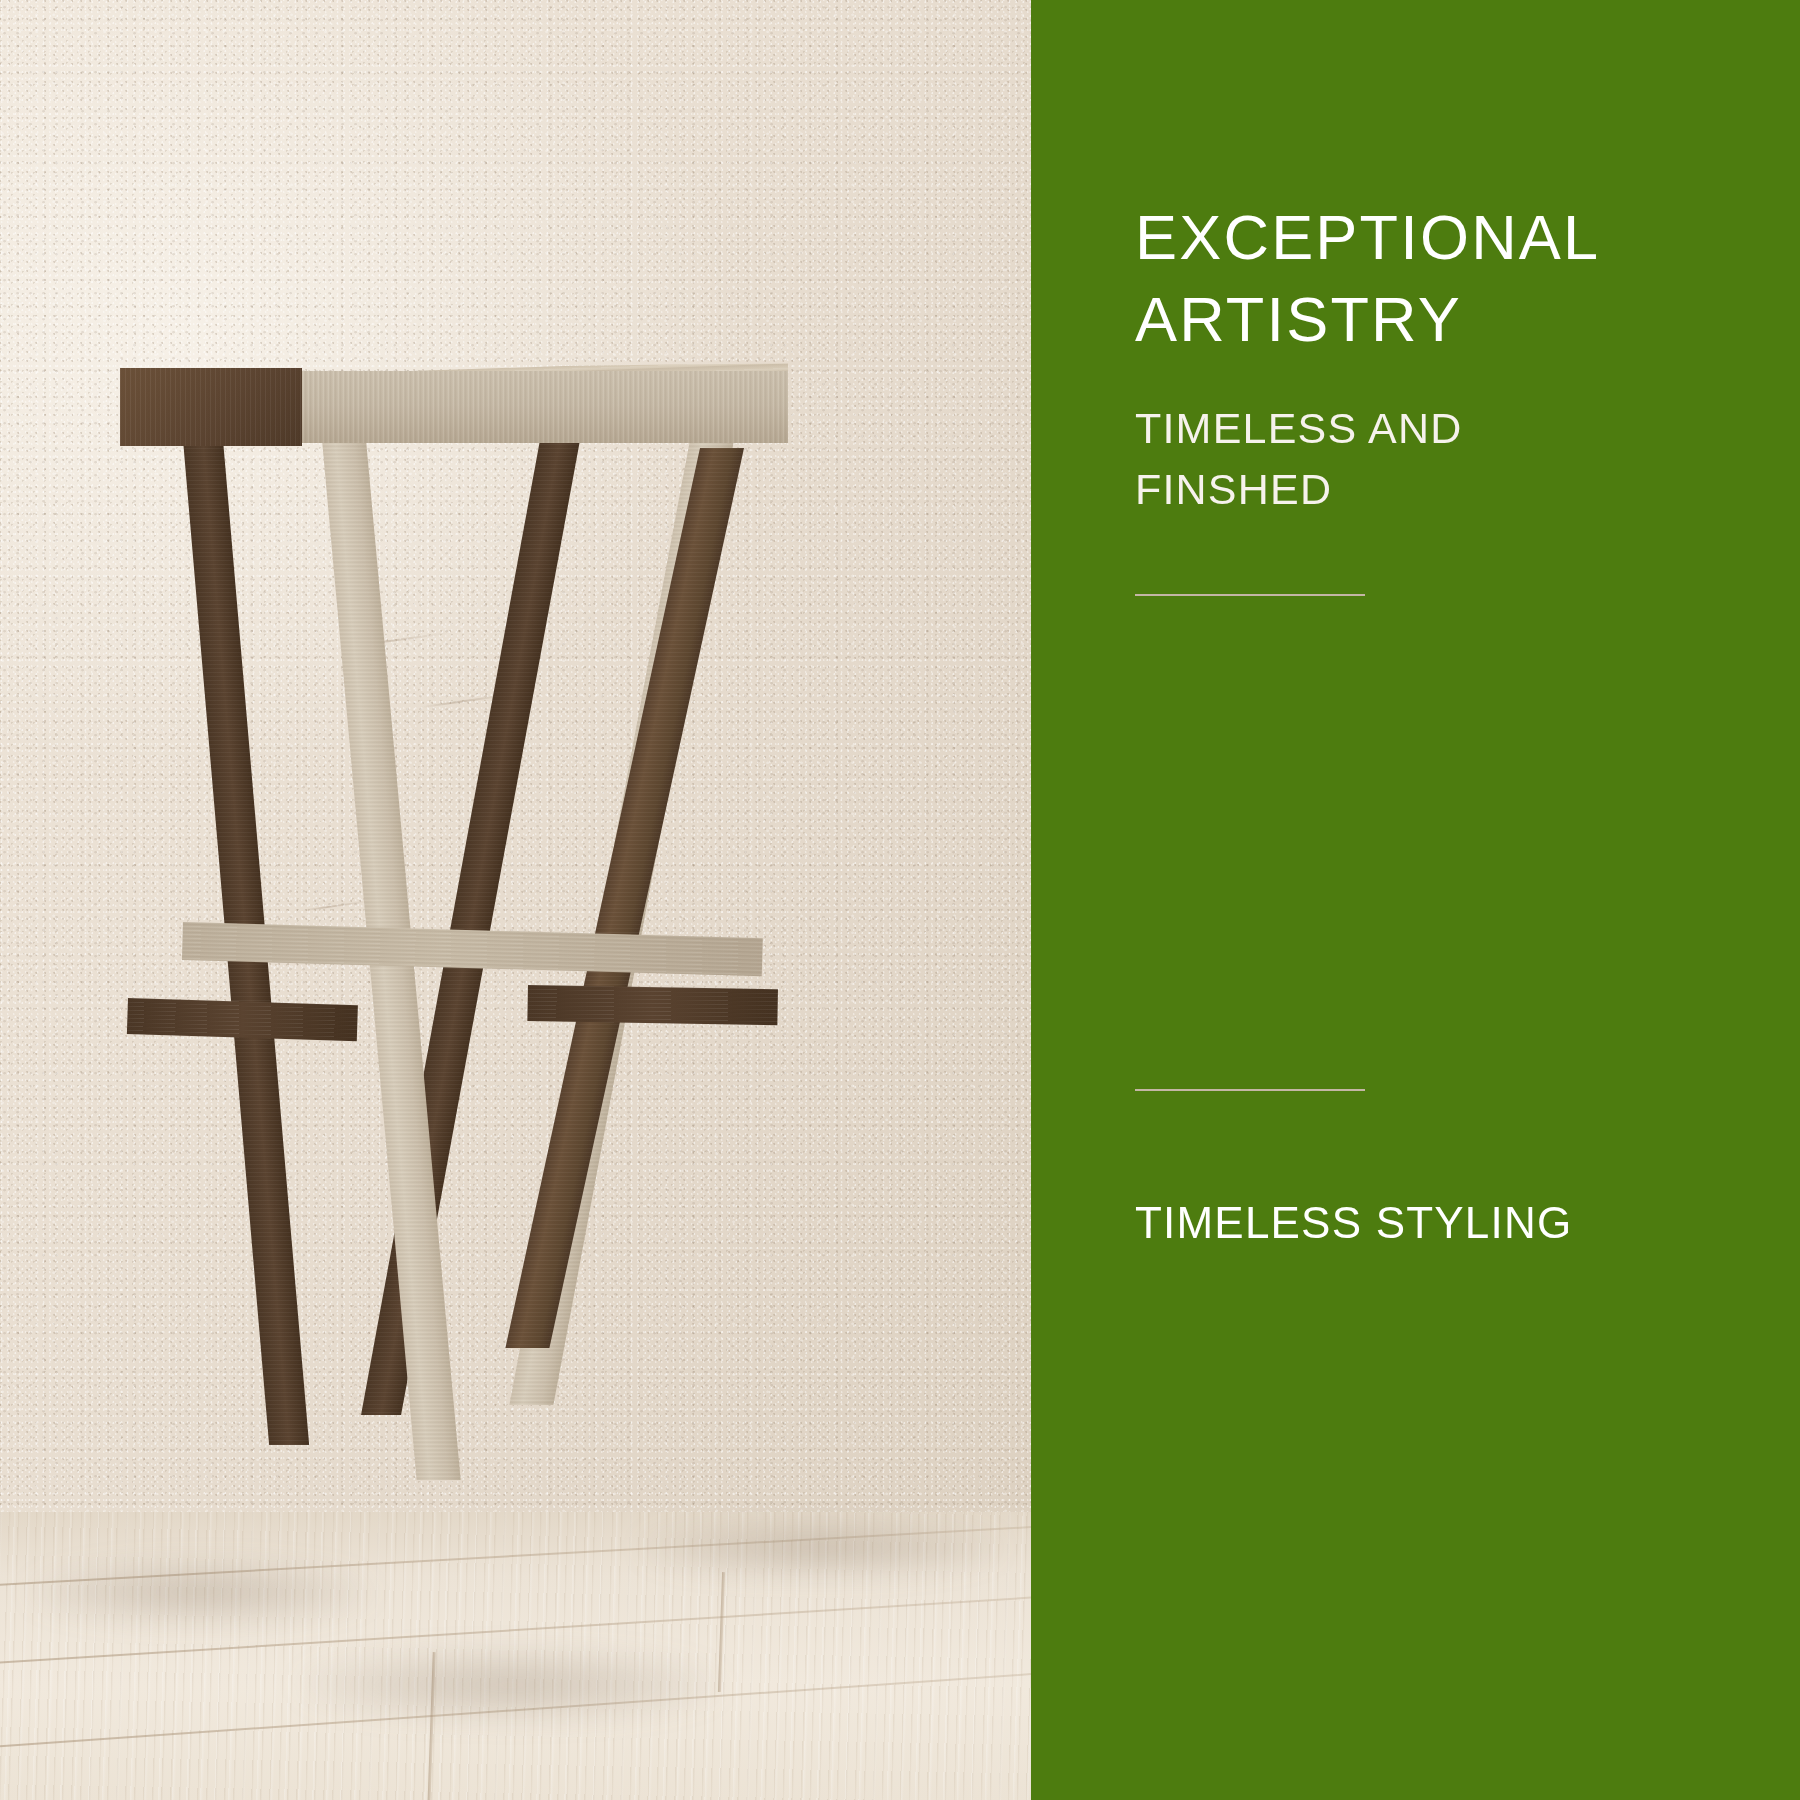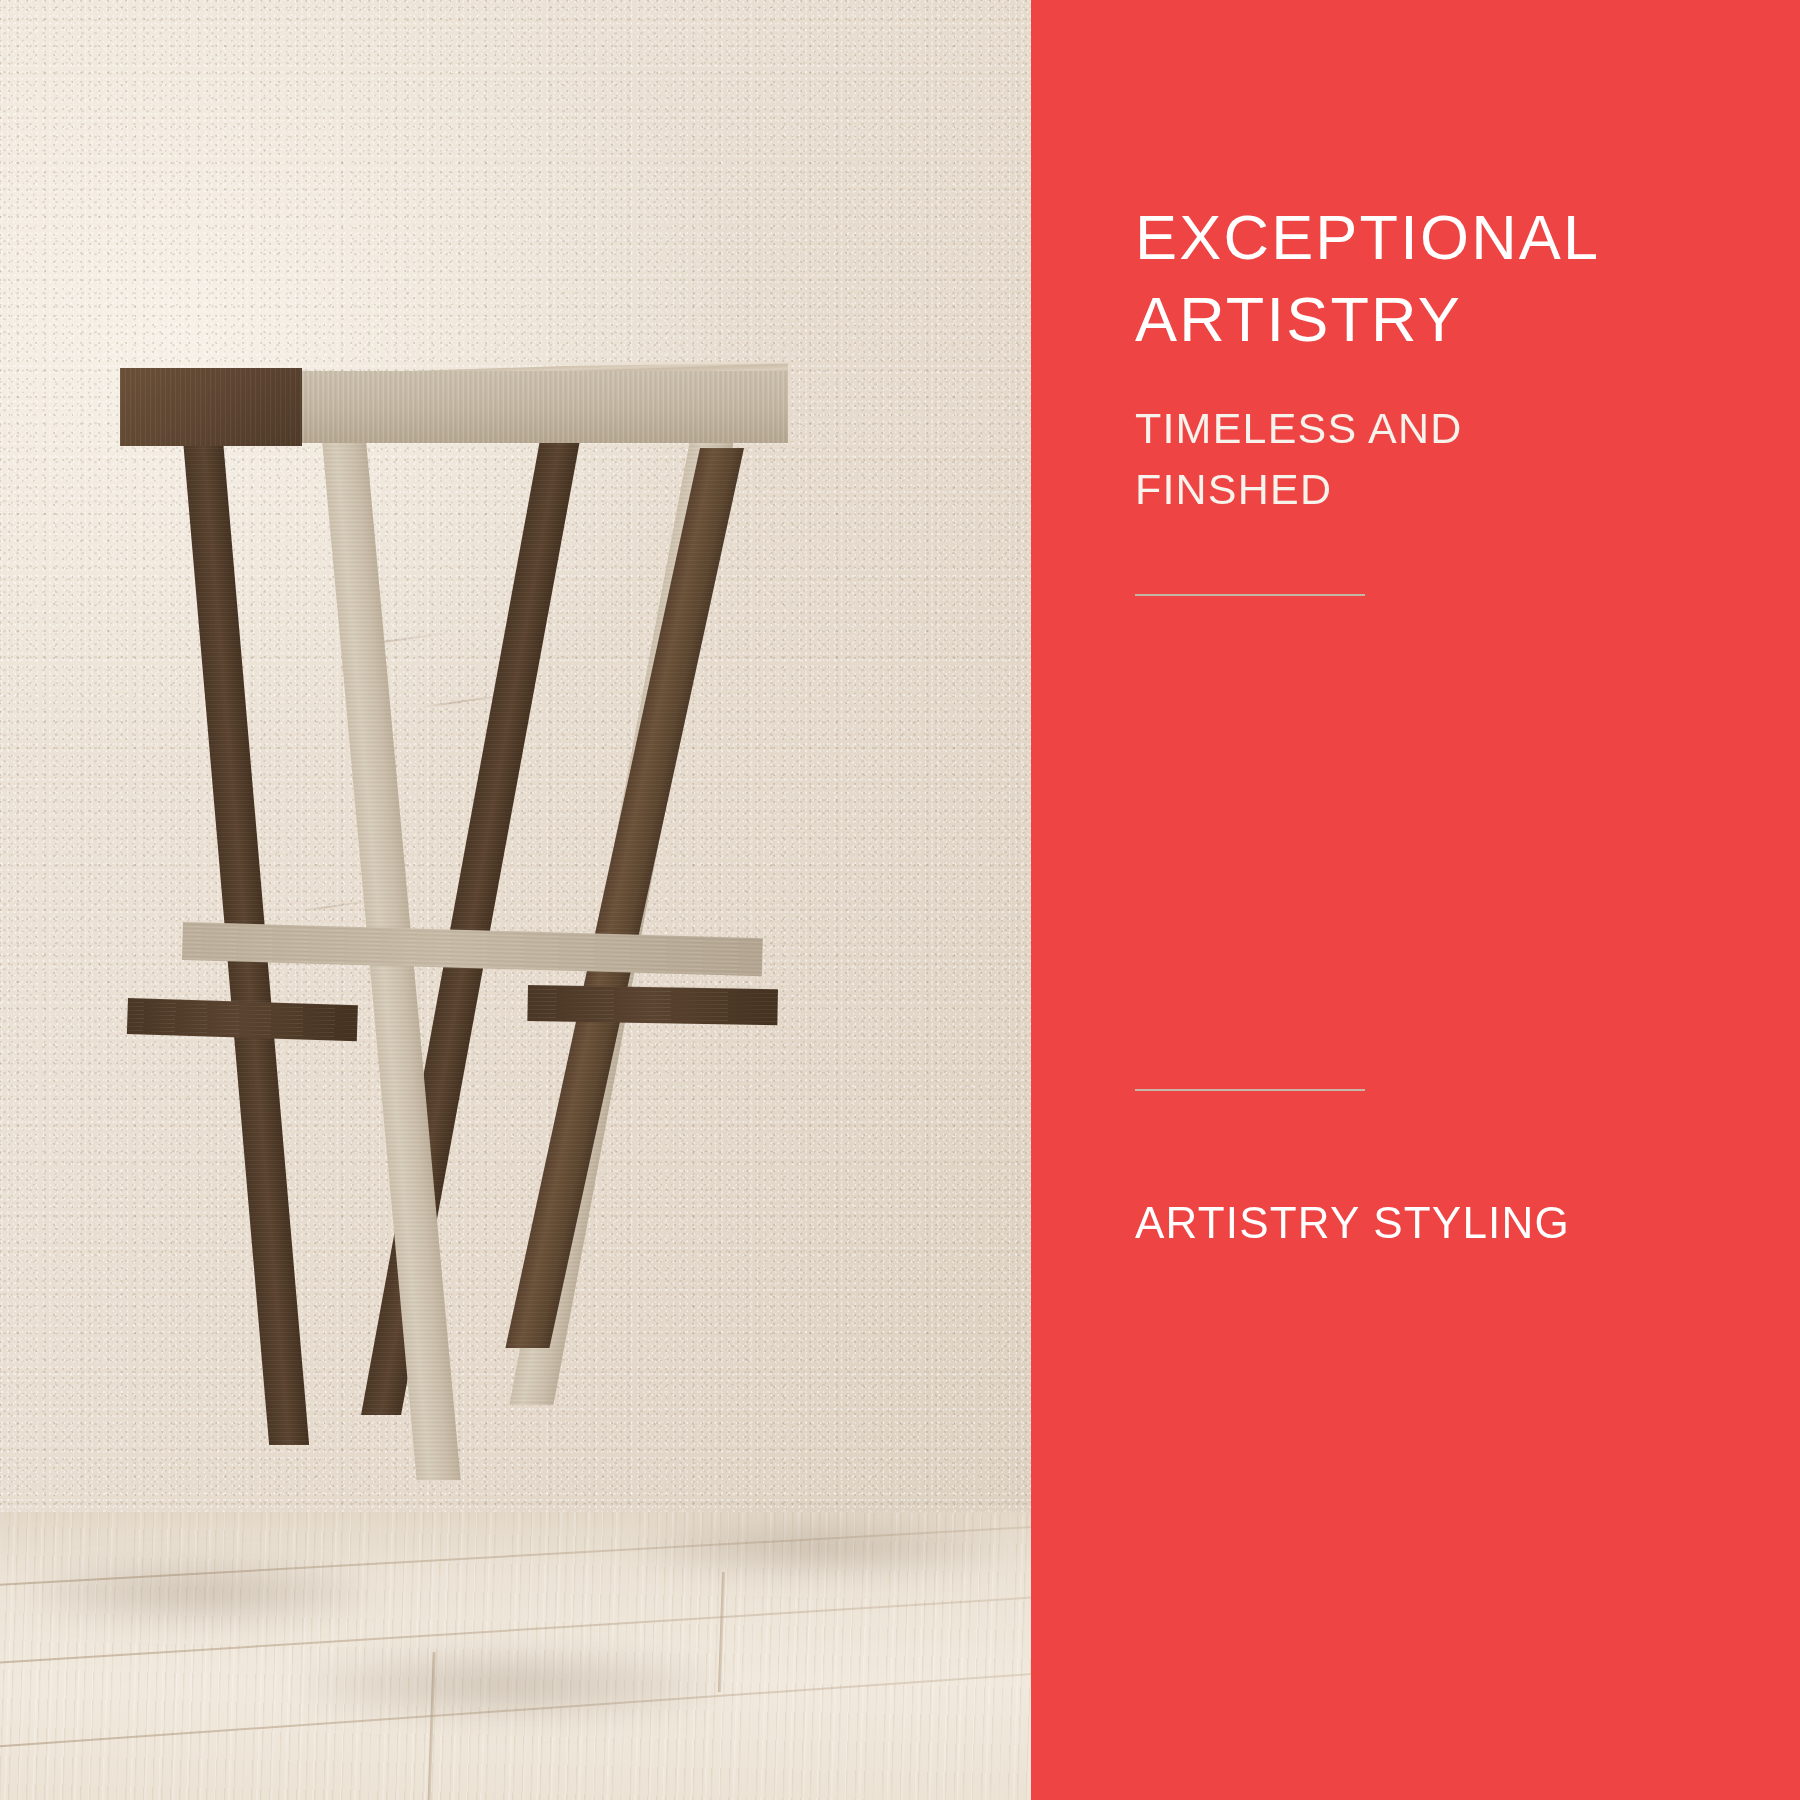--- a/index.html
+++ b/index.html
@@ -145,21 +145,21 @@
       178deg,
       rgba(255,255,255,0.10) 0px, rgba(255,255,255,0) 2px,
       rgba(110,88,64,0.12) 3px, rgba(110,88,64,0) 7px);
   }
 
   
   #panel {
     position: absolute;
     left: 1031px; top: 0;
     width: 769px; height: 1800px;
-    background: #ef4444;
+    background: #4d7c0f;
   }
   .panel-inner {
     position: absolute;
     left: 104px; top: 0;
     width: 620px;
   }
   .headline {
     position: absolute;
     top: 155px; left: 0;
     width: 600px;
@@ -276,19 +276,19 @@
 FINSHED</p>
 
       <div class="rule rule-1"></div>
 
       <div class="feature feature-1">
       </div>
 
       <div class="rule rule-2"></div>
 
       <div class="feature feature-2">
-        <div class="feature-title">ARTISTRY STYLING</div>
+        <div class="feature-title">TIMELESS STYLING</div>
       </div>
 
     </div>
   </div>
 
 </div>
 
 </body></html>

